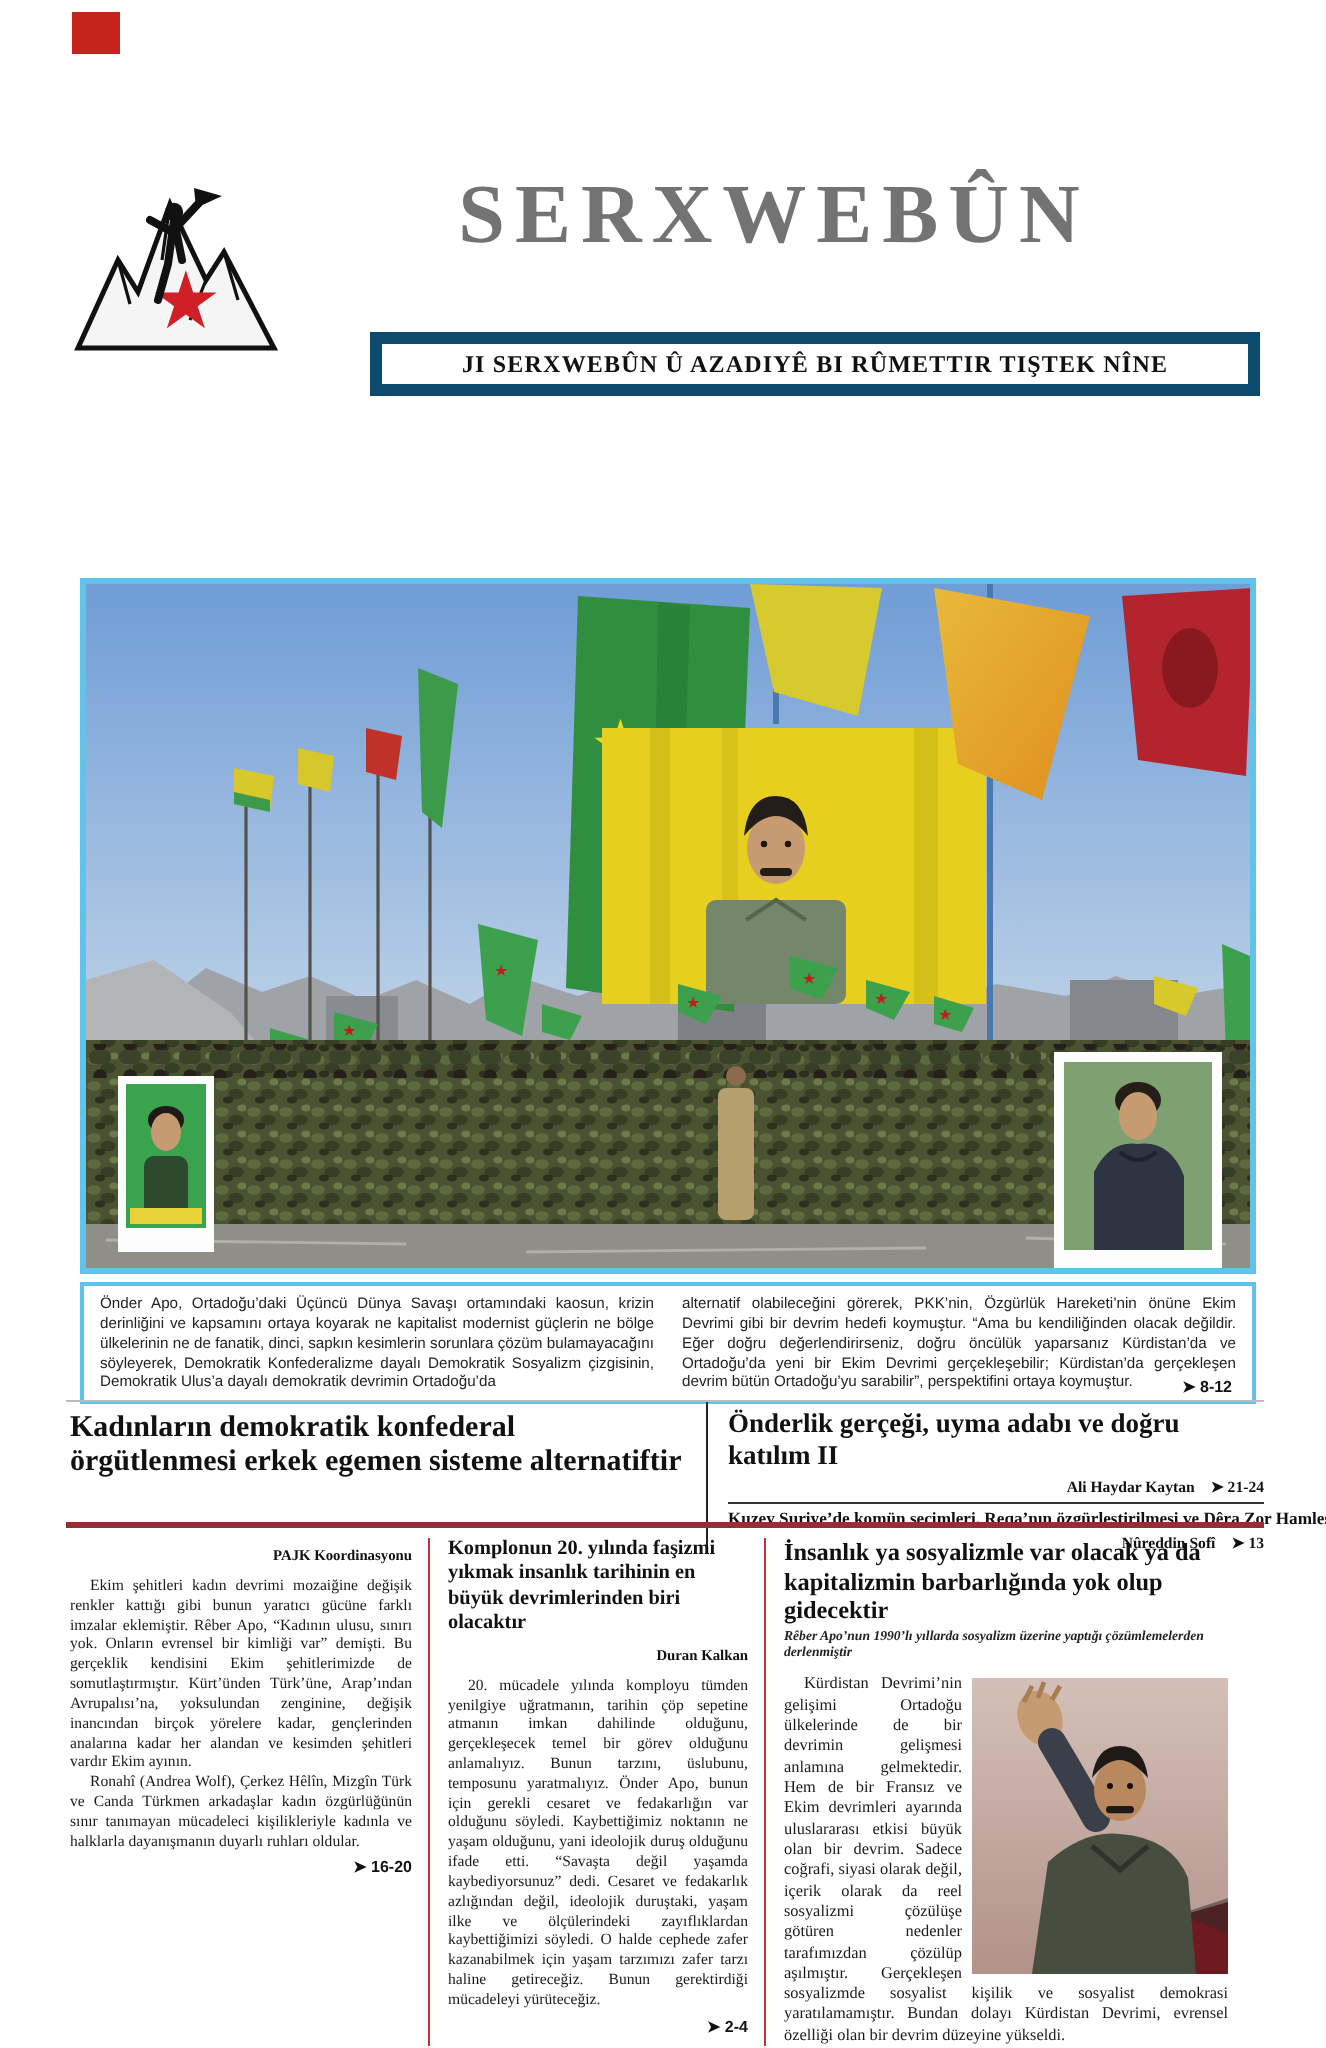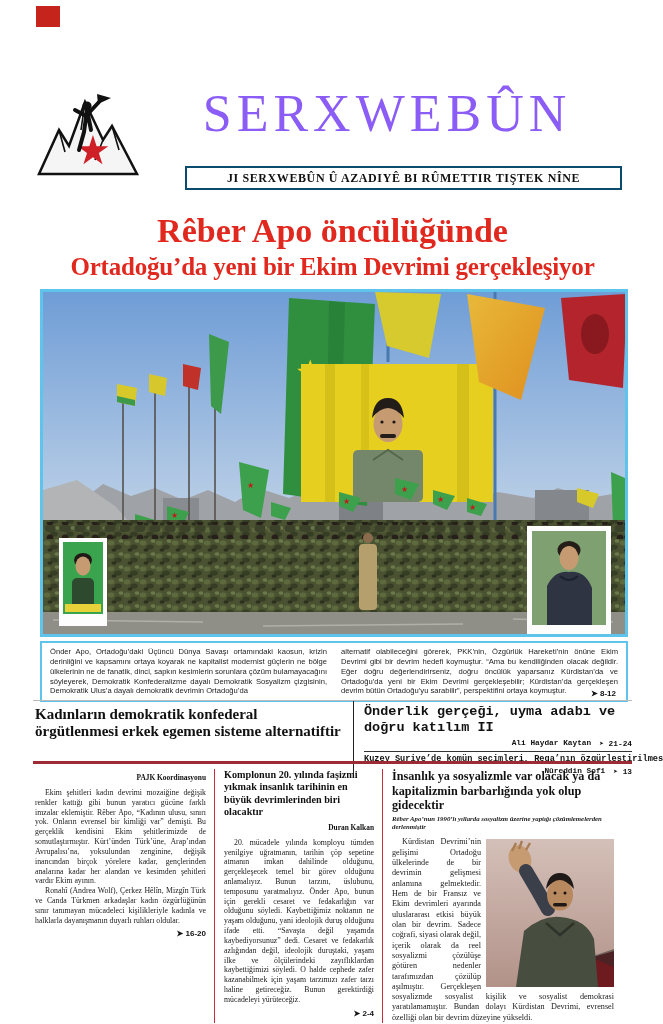--- a/index.html
+++ b/index.html
@@ -7,22 +7,22 @@
         font-family:"Liberation Serif", serif;color:#111;}
   .abs{position:absolute;}
 
   
   .red-corner{left:36px;top:6px;width:24px;height:21px;background:#c4241c;}
 
   
   .masthead{left:33px;top:88px;width:599px;height:100px;}
   .logo{position:absolute;left:2px;top:2px;width:108px;height:88px;}
   .paper-title{position:absolute;left:108px;top:-4px;width:492px;text-align:center;
-    font-size:52px;font-weight:normal;color:#8b5cf6;letter-spacing:5px;white-space:nowrap;}
-  .tagline-box{left:185px;top:166px;width:433px;height:20px;border:2px solid #0c4a6e;
+    font-size:42px;font-weight:bold;color:#737373;letter-spacing:5px;white-space:nowrap;}
+  .tagline-box{left:185px;top:166px;width:433px;height:20px;border:6px solid #0c4a6e;
     display:flex;align-items:center;justify-content:center;}
   .tagline{font-size:12px;font-weight:bold;letter-spacing:.6px;white-space:nowrap;}
 
   
   .dateline{left:33px;top:195px;width:599px;height:20px;display:flex;align-items:center;}
   .dbl{flex:1;height:5px;border-top:2px solid #141414;border-bottom:2px solid #141414;}
   .dateline .txt{font-family:"Liberation Sans",sans-serif;font-size:9.5px;font-weight:bold;
     padding:0 7px;white-space:nowrap;}
   .end-box{width:19px;height:17px;background:#141414;margin-left:5px;}
 
@@ -39,21 +39,21 @@
   .caption-box{left:40px;top:641px;width:568px;height:49px;border:2px solid #5ec4ec;
     padding:4px 8px;display:flex;gap:14px;font-family:"Liberation Sans",sans-serif;}
   .caption-col{flex:1;font-size:7.6px;line-height:1.3;text-align:justify;color:#222;}
   .caption-ref{position:absolute;right:10px;bottom:2px;font-size:8px;font-weight:bold;
     font-family:"Liberation Sans",sans-serif;}
 
   
   .mid{left:33px;top:700px;width:599px;height:60px;border-top:1px solid #bbb;display:grid;
        grid-template-columns:320px 279px;}
   .mid-left{padding:5px 10px 0 2px;}
-  .mid-right{border-left:1.5px solid #222;padding:3px 0 0 10px;font-family:Liberation Mono, monospace;}
+  .mid-right{border-left:1.5px solid #222;padding:3px 0 0 10px;}
   .mid h2{margin:0;font-size:15px;line-height:1.16;font-weight:bold;}
   .mid-right h2{font-size:13.5px;line-height:1.2;}
   .byline-row{display:flex;justify-content:flex-end;gap:8px;font-size:7.8px;font-weight:bold;margin-top:3px;}
   .byline-row .pref{color:#111;}
   .mid-sub-rule{border:none;border-top:1px solid #333;margin:3px 0 2px 0;}
   .mid-sub{font-size:8.6px;font-weight:bold;margin:1px 0 0 0;white-space:nowrap;}
 
   .big-red-rule{left:33px;top:761px;width:599px;height:3px;background:#9e2b33;}
 
   
@@ -91,24 +91,20 @@
       </svg>
     </div>
     <div class="paper-title">SERXWEBÛN</div>
   </div>
 
   <div class="abs tagline-box">
     <span class="tagline">JI SERXWEBÛN Û AZADIYÊ BI RÛMETTIR TIŞTEK NÎNE</span>
   </div>
 
 
-  <div class="abs lead">
-    <div class="l1">Rêber Apo öncülüğünde</div>
-    <div class="l2">Ortadoğu’da yeni bir Ekim Devrimi gerçekleşiyor</div>
-  </div>
 
   <div class="abs photo-frame">
     <svg width="582" height="342" viewBox="0 0 582 342">
       <defs>
         <linearGradient id="sky" x1="0" y1="0" x2="0" y2="1">
           <stop offset="0" stop-color="#6f9dd6"></stop>
             <stop offset="1" stop-color="#c2d4e8"></stop>
         </linearGradient>
         <linearGradient id="org" x1="0" y1="0" x2="1" y2="1">
           <stop offset="0" stop-color="#e8b93a"></stop>

